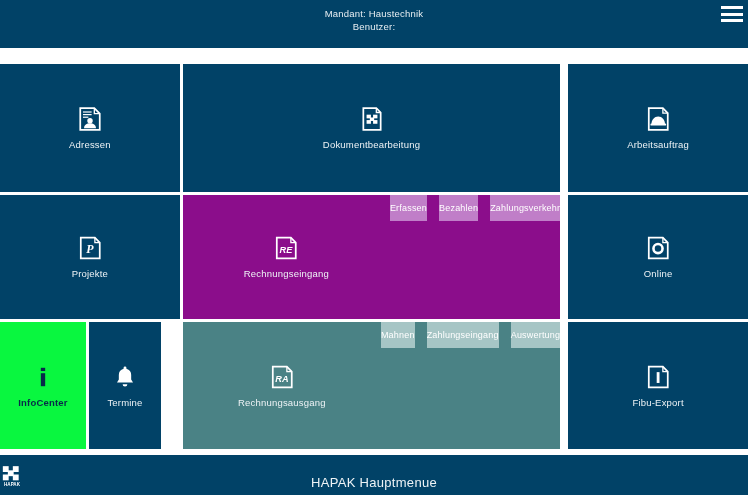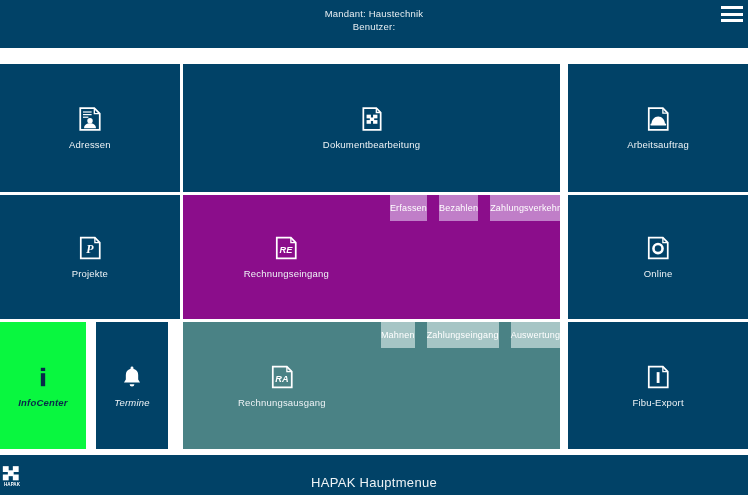--- a/index.html
+++ b/index.html
@@ -143,22 +143,21 @@
   .purple-sub  { background: #c07ec8; }
   .teal        { background: #4a8285; }
   .teal-sub    { background: #a6c5c5; }
   .green       { background: #09f73f; }
   .green .tile-label { color: #08294a; font-weight: bold; }
 
   
   .split {
     display: flex;
     width: 181px;
-    gap: 10px;
-    font-style: italic;
+    gap: 3px;
   }
   .split .half-a { width: 86px; }
   .split .half-b { width: 72px; }
 
   
   .footer {
     position: absolute;
     left: 0; top: 455px;
     width: 748px; height: 40px;
     background: #014267;

